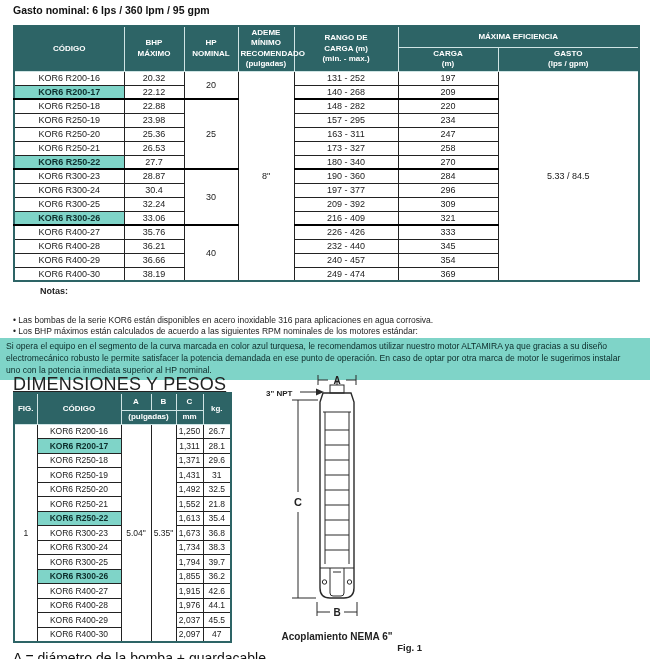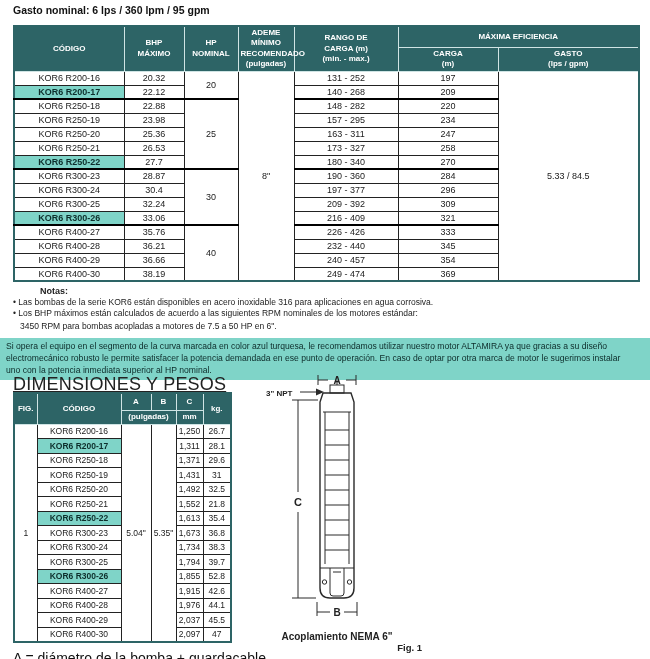--- a/index.html
+++ b/index.html
@@ -22,21 +22,21 @@
   .main-table td {
     font-size:9px; text-align:center; vertical-align:middle;
     border:1px solid #222; height:14px; padding:0 2px; background:#fff;
   }
   .main-table tr.grp td { border-top:2px solid #000; }
   td.hl { background:var(--hl) !important; font-weight:bold; color:#0d2f2c; }
 
   
   .notes { position:absolute; left:13px; top:286px; width:632px; font-size:8.5px; color:#222; line-height:1.25; }
   .notes .title { font-weight:bold; font-size:9px;padding-left:27px; }
-  .notes .n1 { margin-top:0; }
+  .notes .n1 { margin-top:18px; }
   .notes .n2 { }
   .notes .n2b { margin-top:2px; margin-left:7px; }
 
   
   .advisory {
     position:absolute; left:0; top:338px; width:650px; min-height:36px;
     background:var(--hl); color:#0c2b29; font-size:8.6px; line-height:1.42; padding:2px 20px 3px 6px;
   }
 
   
@@ -284,21 +284,21 @@
           <td>38.3</td>
         </tr>
         <tr>
           <td>KOR6 R300-25</td>
           <td>1,794</td>
           <td>39.7</td>
         </tr>
         <tr>
           <td class="hl">KOR6 R300-26</td>
           <td>1,855</td>
-          <td>52.8</td>
+          <td>36.2</td>
         </tr>
         <tr>
           <td>KOR6 R400-27</td>
           <td>1,915</td>
           <td>42.6</td>
         </tr>
         <tr>
           <td>KOR6 R400-28</td>
           <td>1,976</td>
           <td>44.1</td>

